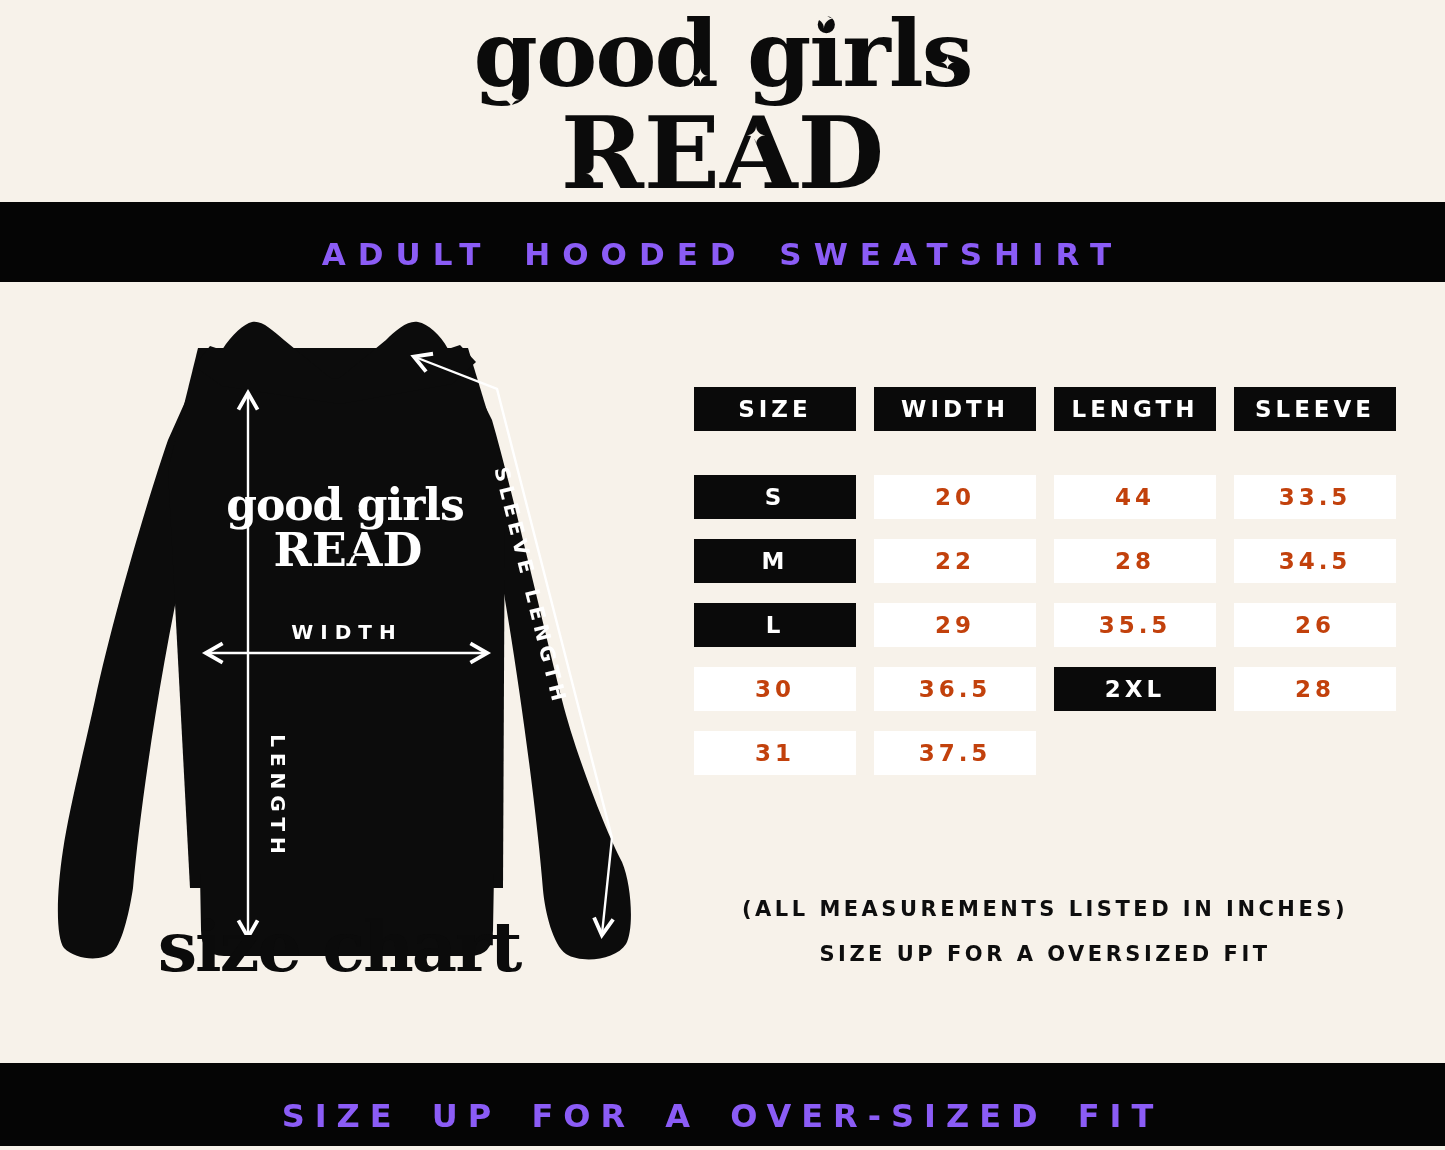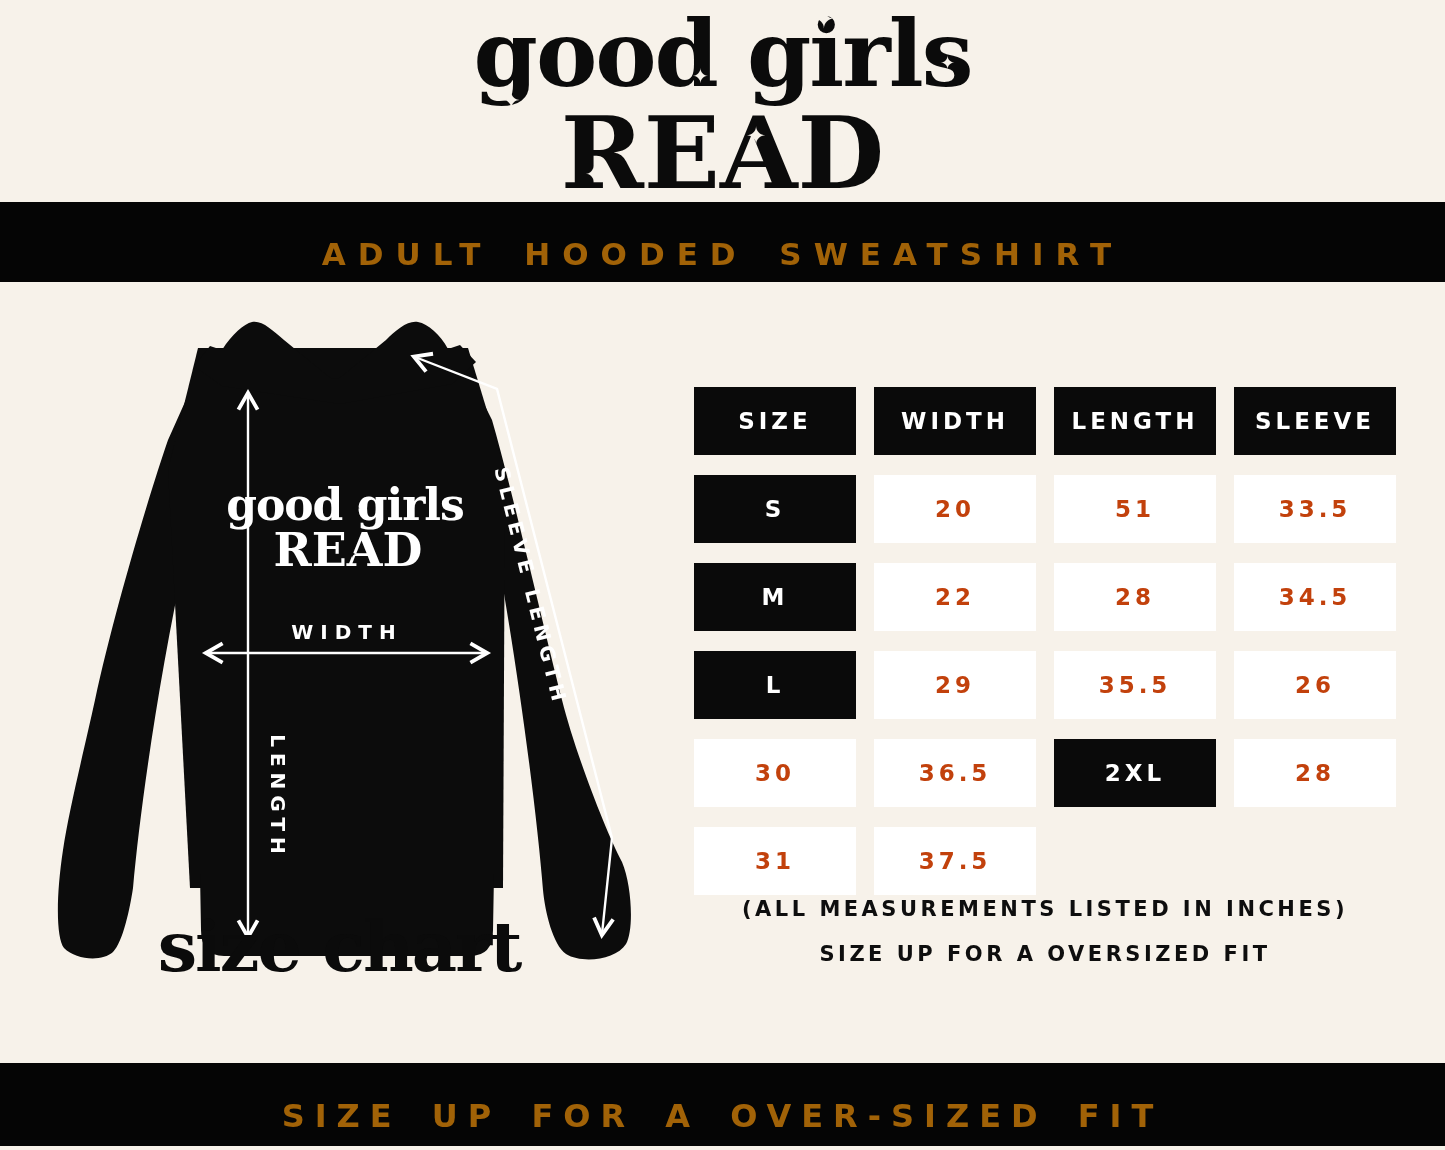--- a/index.html
+++ b/index.html
@@ -24,41 +24,41 @@
     font-family:"DejaVu Sans",sans-serif;z-index:3;pointer-events:none;
   }
   
   .banner{
     position:absolute;left:0;width:1445px;background:#050505;
     display:flex;align-items:center;justify-content:center;
   }
   .banner-top{top:202px;height:80px;}
   .banner-bottom{top:1063px;height:83px;}
   .banner-text{
-    color:#a16207;font-weight:700;font-size:31px;
+    color:#8b5cf6;font-weight:700;font-size:31px;
     letter-spacing:12px;word-spacing:9px;white-space:nowrap;margin-top:23px;
   }
   .banner-bottom .banner-text{font-size:32px;letter-spacing:10px;}
   
   #hoodie-svg{position:absolute;left:40px;top:298px;}
   .caption{
     position:absolute;left:139px;top:912px;width:400px;text-align:center;
     font-family:"DejaVu Serif","Liberation Serif",serif;
     font-weight:900;font-size:70px;letter-spacing:-2px;color:#0B0B0B;line-height:1;
   }
   
   .tbl-grid{
     position:absolute;left:694px;display:grid;
     grid-template-columns:162px 162px 162px 162px;
     column-gap:18px;row-gap:20px;
   }
   .tbl-head{top:387px;}
   .tbl-body{top:475px;}
   .cell{
-    height:68px;display:flex;align-items:center;justify-content:center;
+    height:44px;display:flex;align-items:center;justify-content:center;
     font-weight:700;font-size:23px;letter-spacing:4px;white-space:nowrap;
   }
   .cell-dark{background:#0A0A0A;color:#FFFFFF;}
   .cell-light{background:#FFFFFF;color:#c2410c;}
   .note{
     position:absolute;left:694px;width:702px;text-align:center;
     font-weight:700;font-size:21px;letter-spacing:3.5px;color:#0E0E0E;white-space:nowrap;
   }
   .note1{top:897px;}
   .note2{top:942px;}
@@ -130,21 +130,21 @@
   <div class="tbl-grid tbl-head">
     <div class="cell cell-dark">SIZE</div>
     <div class="cell cell-dark">WIDTH</div>
     <div class="cell cell-dark">LENGTH</div>
     <div class="cell cell-dark">SLEEVE</div>
   </div>
 
   <div class="tbl-grid tbl-body">
     <div class="cell cell-dark">S</div>
     <div class="cell cell-light">20</div>
-    <div class="cell cell-light">51</div>
+    <div class="cell cell-light">44</div>
     <div class="cell cell-light">33.5</div>
 
     <div class="cell cell-dark">M</div>
     <div class="cell cell-light">22</div>
     <div class="cell cell-light">28</div>
     <div class="cell cell-light">34.5</div>
 
     <div class="cell cell-dark">L</div>
     <div class="cell cell-light">29</div>
     <div class="cell cell-light">35.5</div>

